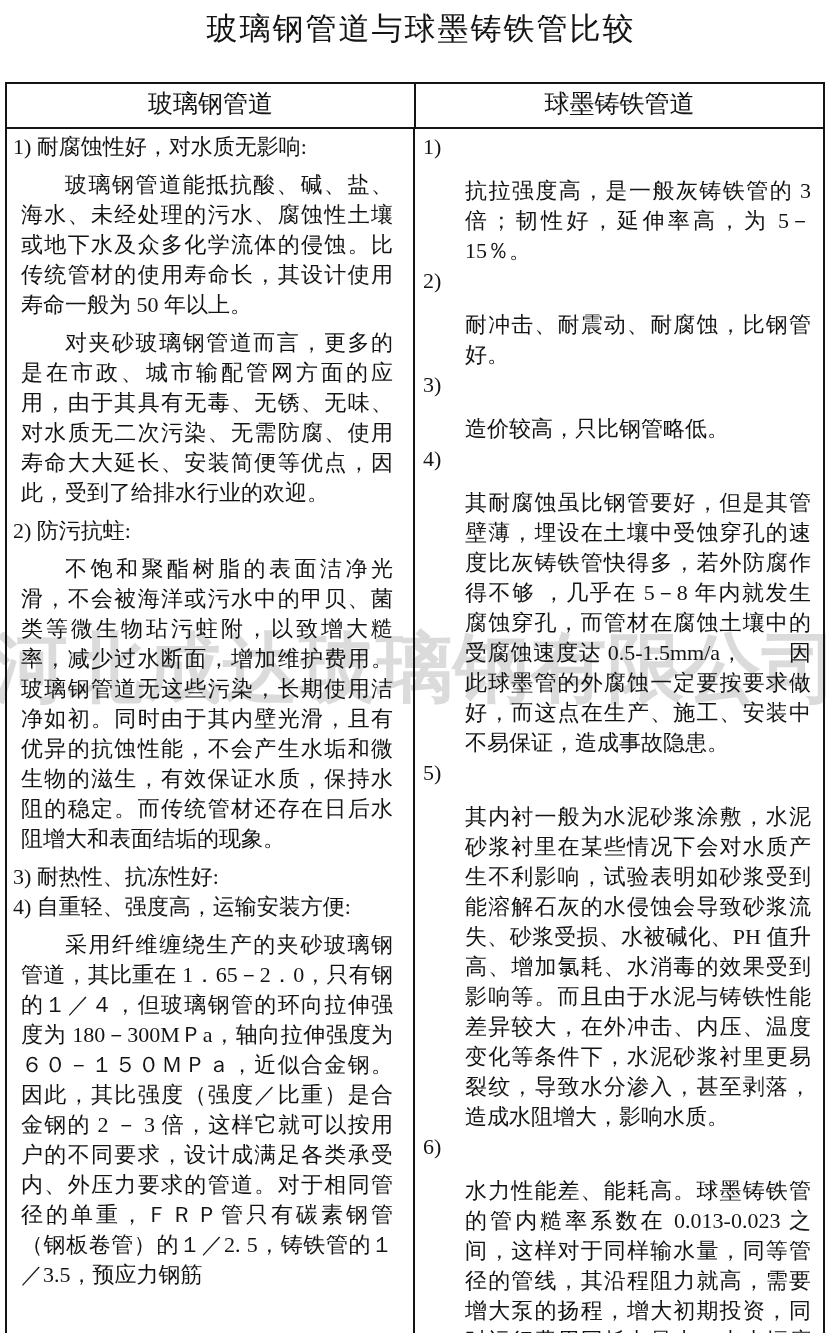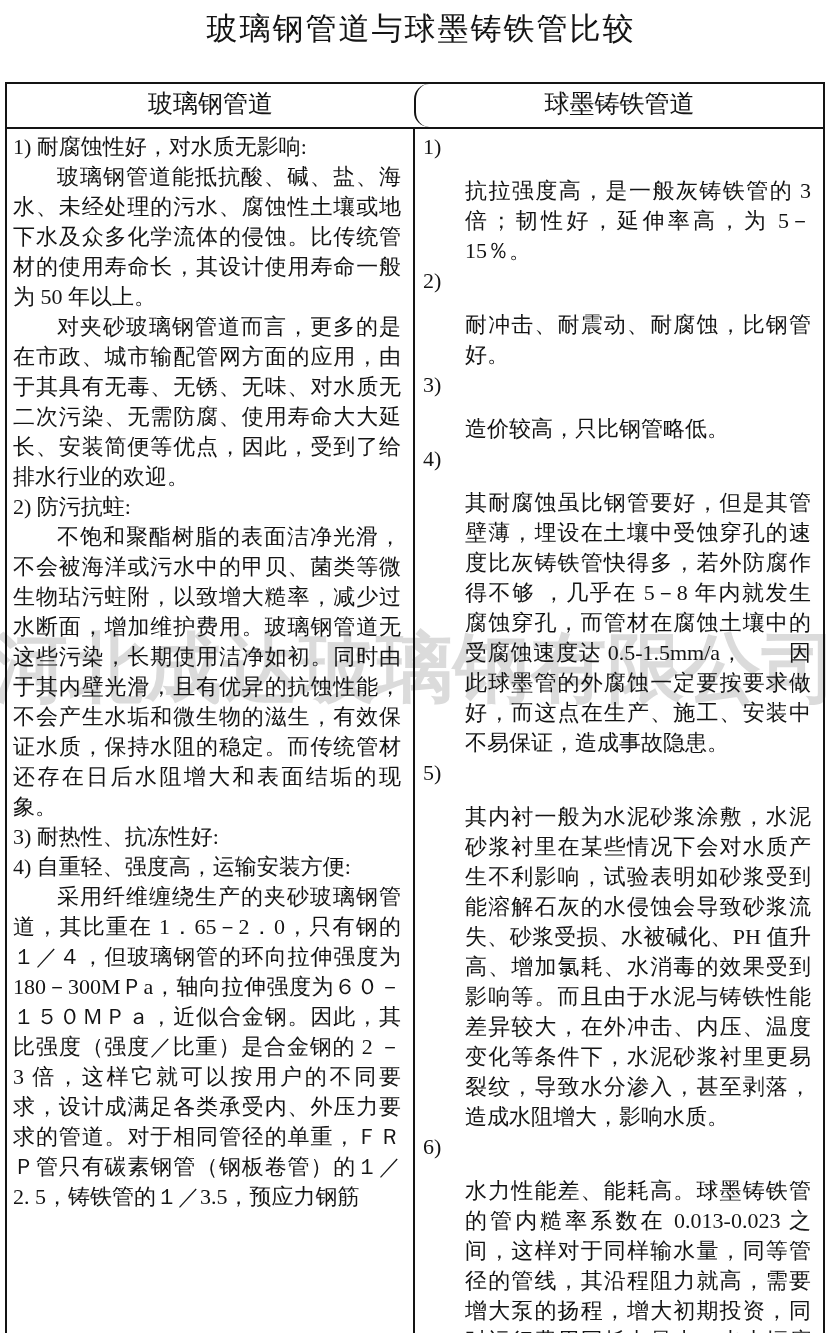--- a/index.html
+++ b/index.html
@@ -23,30 +23,30 @@
   .tbl {
     position:absolute; left:5px; top:82px; width:820px; height:1251px;
     box-sizing:border-box; border:2px solid #141414; border-bottom:none;
     display:flex; flex-direction:column; z-index:1; background:transparent;
   }
   .tbl-head { display:flex; border-bottom:2px solid #141414; flex:none; }
   .th {
     flex:1 1 0; box-sizing:border-box; text-align:center;
     font-size:25px; padding:3px 0 7px 0;
   }
-  .th.right { border-left:2px solid #141414;border-radius:15px; }
+  .th.right { border-left:2px solid #141414; }
   .tbl-body { display:flex; flex:1 1 auto; overflow:hidden; }
   .td {
     flex:1 1 0; box-sizing:border-box; overflow:hidden;
     font-size:22px; line-height:30px; padding:3px 12px 0 6px;
     text-align:justify;
   }
   .td.right { border-left:2px solid #141414; padding-left:8px; }
   .blk-heading { margin:0; }
-  .blk-para { margin:0; text-indent:2em; }
+  .blk-para { margin:8px; text-indent:2em; }
   .r-item { display:flex; align-items:flex-start; }
   .r-num { flex:0 0 42px; }
   .r-text { flex:1 1 auto; text-align:justify;margin-top:44px; }
 </style>
 </head>
 <body>
 
 <div class="watermark">河北成达玻璃钢有限公司</div>
 
 <h1 class="page-title">玻璃钢管道与球墨铸铁管比较</h1>

